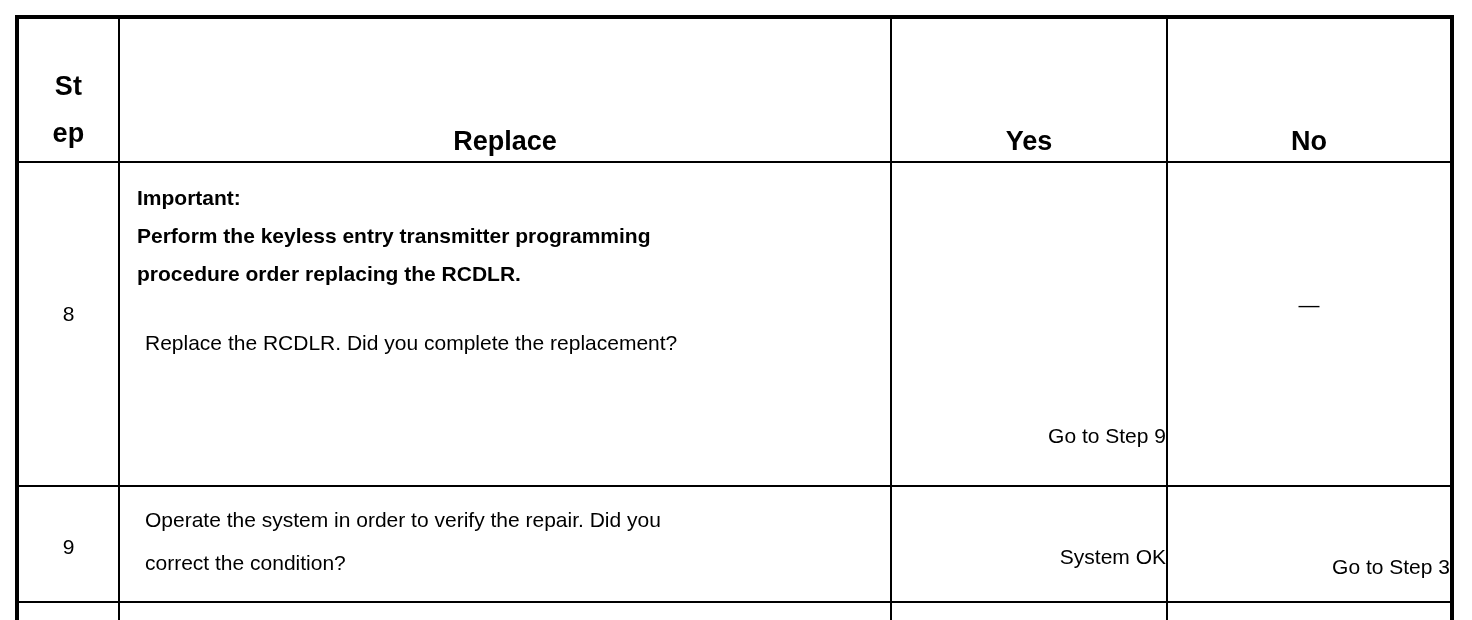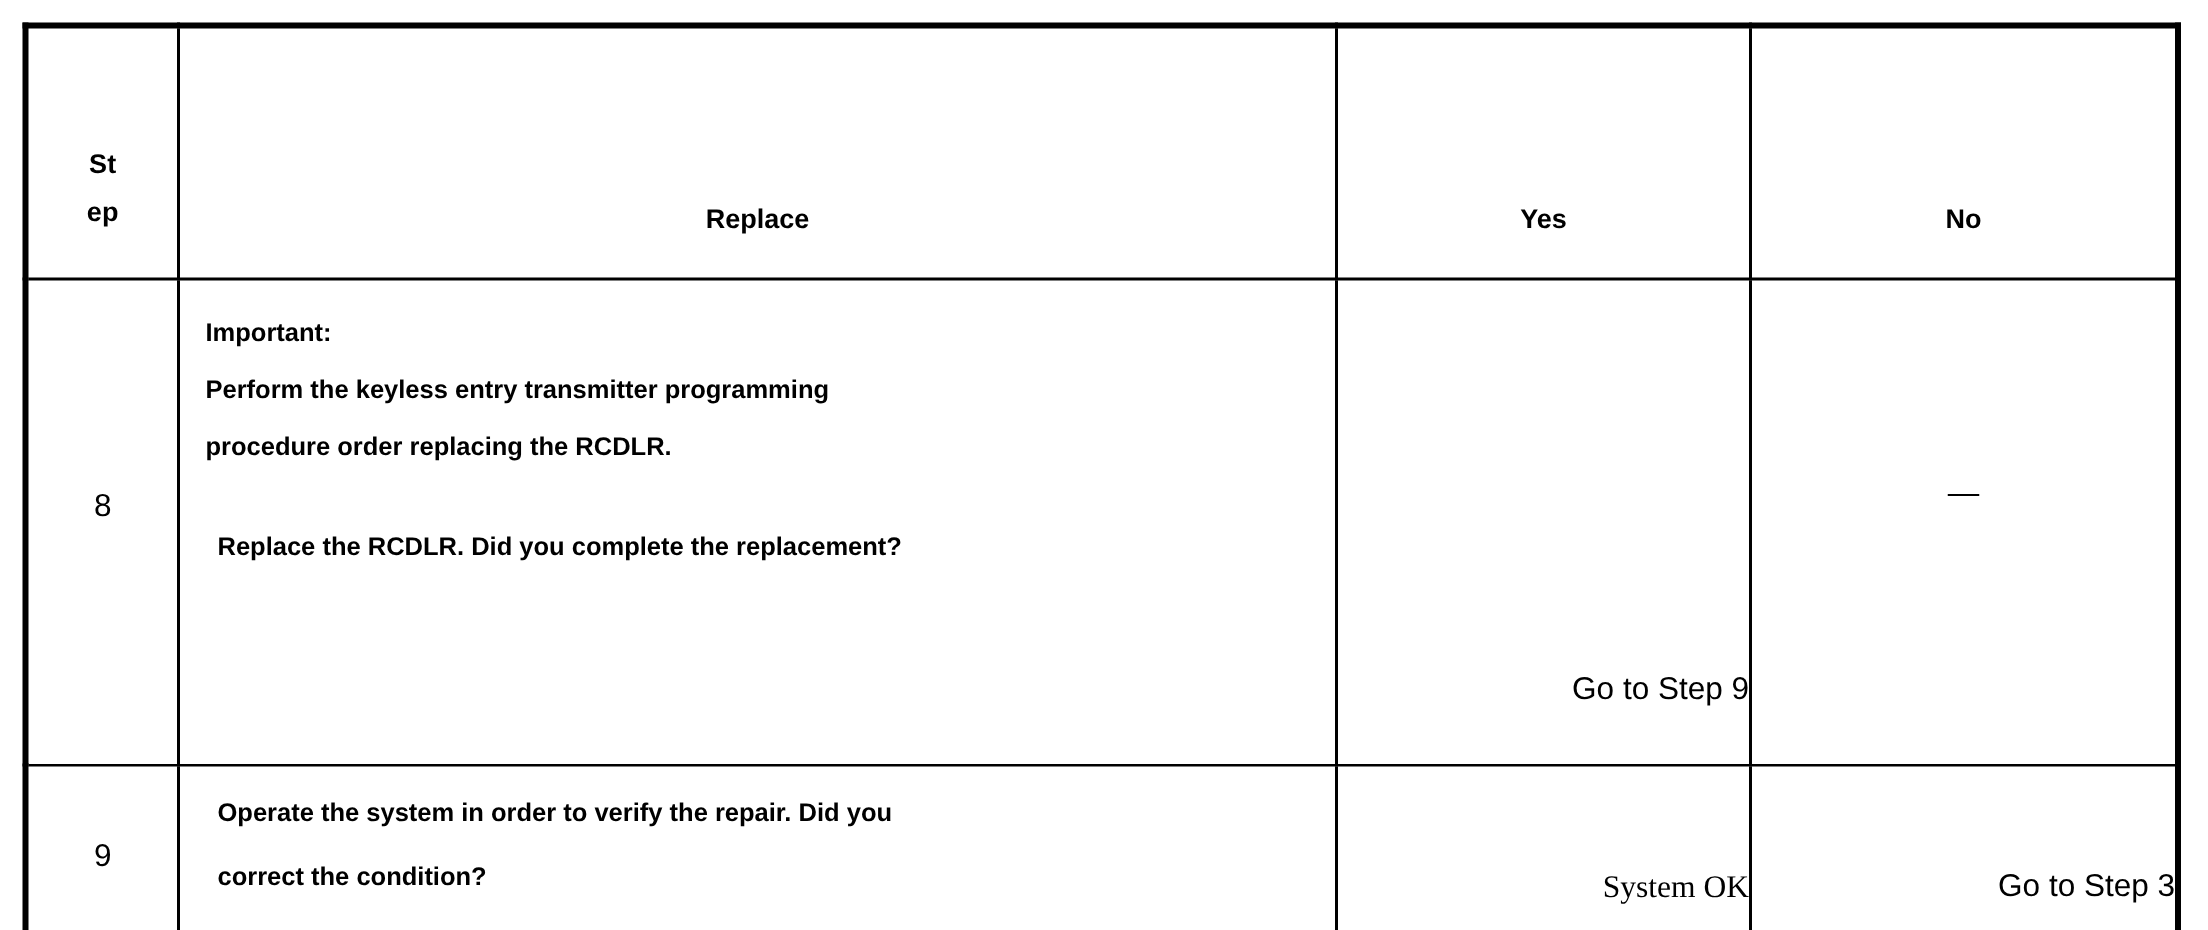--- a/index.html
+++ b/index.html
@@ -49,25 +49,25 @@
 
   
   col.c-step   { width: 102px; }
   col.c-action { width: 772px; }
   col.c-yes    { width: 276px; }
   col.c-no     { width: 285px; }
 
   
   .hdr-row th {
     height: 138px;
-    font-size: 18px;
+    font-size: 27px;
     font-weight: bold;
     text-align: center;
     vertical-align: bottom;
-    padding-bottom: 28px;
+    padding-bottom: 4px;
   }
   .hdr-step-lines {
     line-height: 1.75;
     letter-spacing: 0.2px;
   }
   .hdr-step-lines span { display: block; }
 
   
   .step-cell {
     text-align: center;
@@ -76,41 +76,41 @@
     position: relative;
   }
   .step-num {
     position: absolute;
     left: 0;
     right: 0;
     text-align: center;
   }
 
   .action-cell {
-    font-size: 17px;
+    font-size: 21px;
     line-height: 1.0;
     padding: 0;
     position: relative;
   }
 
   .note-block {
     position: absolute;
     left: 17px;
     top: 16px;
     font-weight: bold;
     line-height: 38px;
     white-space: nowrap;
   }
   .note-block .nl { display: block; }
 
   .question-line {
     position: absolute;
     left: 25px;
     white-space: nowrap;
-    font-weight: bold;
+    font-weight: normal;
   }
 
   .answer-cell {
     text-align: center;
     font-size: 21px;
     position: relative;
   }
   .answer-text {
     position: absolute;
     left: 0;
@@ -130,21 +130,21 @@
   .row-8 .step-num        { top: 139px; }
   .row-8 .question-line   { top: 169px; }
   .row-8 .yes-text        { top: 261px; }
   .row-8 .no-dash         { top: 130px; }
 
   
   .row-9 td { height: 114px; }
   .row-9 .step-num        { top: 48px; }
   .row-9 .act-l1          { top: 22px; }
   .row-9 .act-l2          { top: 65px; }
-  .row-9 .yes-text        { top: 68px; font-family: Liberation Serif, serif; }
+  .row-9 .yes-text        { top: 58px; }
   .row-9 .no-text         { top: 68px; }
 
   
   .row-partial td { height: 22px; }
 </style>
 </head>
 <body>
 
 <div class="sheet">
 

